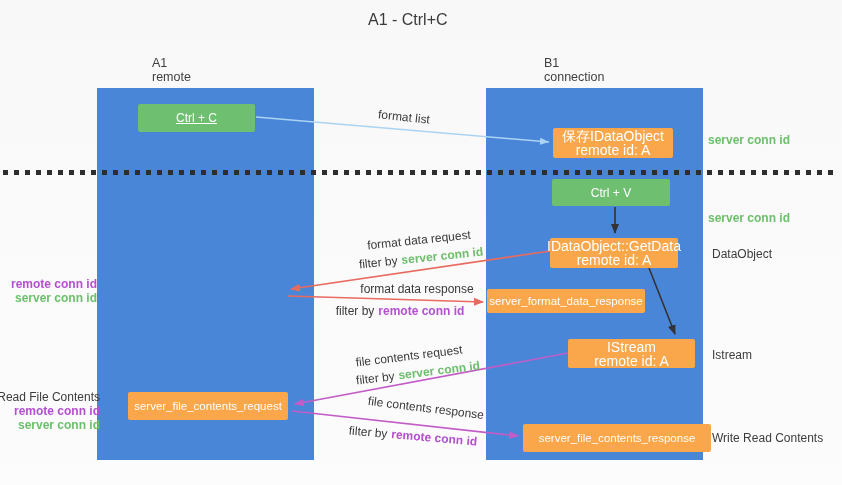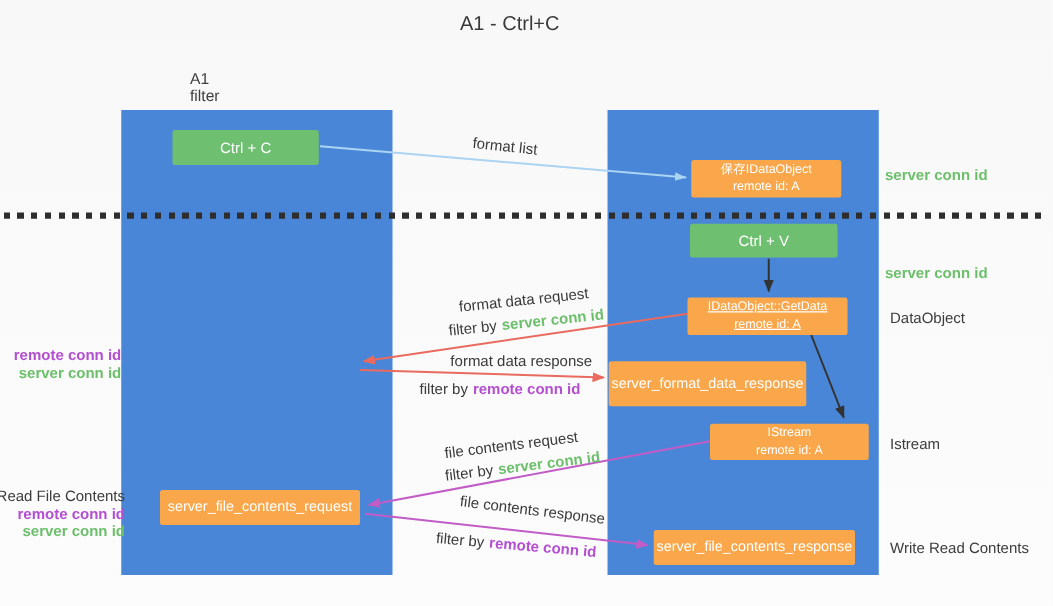--- a/index.html
+++ b/index.html
@@ -17,21 +17,21 @@
   .col.right{left:486px;}
 
   .dotline{position:absolute;left:3px;top:170px;width:836px;height:5px;
     background:repeating-linear-gradient(90deg,#2e2e2e 0 5px,transparent 5px 11px);}
 
   svg.arrows{position:absolute;left:0;top:0;width:842px;height:485px;z-index:3;}
 
   .node{position:absolute;z-index:4;display:flex;flex-direction:column;align-items:center;justify-content:center;
     color:#ffffff;text-align:center;border-radius:2px;}
   .node.green{background:#6ebf70;font-size:12px;}
-  .node.orange{background:#f9a74a;font-size:10px;line-height:14px;}
+  .node.orange{background:#f9a74a;font-size:14px;line-height:14px;}
   .node.single{font-size:11.5px;}
 
   .sidelbl{position:absolute;font-size:12px;color:#3c3c3c;white-space:nowrap;z-index:4;}
   .sidelbl.green{color:#6cbf6b;font-weight:bold;}
   .leftblock{position:absolute;text-align:right;font-size:12px;line-height:14px;white-space:nowrap;z-index:4;}
   .leftblock .purple{color:#b44fd0;font-weight:bold;}
   .leftblock .green{color:#6cbf6b;font-weight:bold;}
   .leftblock .dark{color:#3c3c3c;}
 
   .alabel{position:absolute;font-size:12px;color:#3a3a3a;white-space:nowrap;z-index:4;
@@ -43,21 +43,25 @@
 <body>
 
 <div class="canvas">
 
   <div class="title">
     <div>A1 - Ctrl+C</div>
   </div>
 
   <div class="hdr left">
     <div>A1</div>
-    <div>filter</div>
+    <div>remote</div>
+  </div>
+  <div class="hdr right">
+    <div>B1</div>
+    <div>connection</div>
   </div>
 
   <div class="col left"></div>
   <div class="col right"></div>
 
   <div class="dotline"></div>
 
   <svg class="arrows">
     <defs>
       <marker id="m-blue" markerUnits="userSpaceOnUse" markerWidth="10" markerHeight="8" refX="9" refY="3.5" orient="auto">
@@ -75,68 +79,68 @@
     </defs>
     <line x1="256" y1="117" x2="549" y2="142" stroke="#abd4f2" stroke-width="1.5" marker-end="url(#m-blue)"></line>
     <line x1="615" y1="207" x2="615" y2="233" stroke="#333333" stroke-width="1.6" marker-end="url(#m-black)"></line>
     <line x1="649" y1="268" x2="675" y2="334" stroke="#333333" stroke-width="1.6" marker-end="url(#m-black)"></line>
     <line x1="550" y1="251" x2="291" y2="289" stroke="#e96a5f" stroke-width="1.6" marker-end="url(#m-salmon)"></line>
     <line x1="288" y1="296" x2="483" y2="302" stroke="#e96a5f" stroke-width="1.6" marker-end="url(#m-salmon)"></line>
     <line x1="568" y1="353" x2="295" y2="404" stroke="#c25cc7" stroke-width="1.6" marker-end="url(#m-magenta)"></line>
     <line x1="292" y1="411" x2="518" y2="436" stroke="#c25cc7" stroke-width="1.6" marker-end="url(#m-magenta)"></line>
   </svg>
 
-  <div class="node green" style="left:138px;top:104px;width:117px;height:28px;">
+  <div class="node green" style="left:138px;top:104px;width:117px;height:28px;text-decoration:underline;">
     <div>Ctrl + C</div>
   </div>
 
   <div class="node orange" style="left:553px;top:128px;width:120px;height:30px;">
     <div>保存IDataObject</div>
     <div>remote id: A</div>
   </div>
 
   <div class="sidelbl green" style="left:708px;top:133px;">server conn id</div>
 
   <div class="node green" style="left:552px;top:179px;width:118px;height:27px;">
     <div>Ctrl + V</div>
   </div>
 
   <div class="sidelbl green" style="left:708px;top:211px;">server conn id</div>
 
-  <div class="node orange" style="left:550px;top:238px;width:128px;height:30px;text-decoration:underline;">
+  <div class="node orange" style="left:550px;top:238px;width:128px;height:30px;">
     <div>IDataObject::GetData</div>
     <div>remote id: A</div>
   </div>
 
   <div class="sidelbl" style="left:712px;top:247px;">DataObject</div>
 
 
   <div class="leftblock" style="right:745px;top:277px;">
     <div class="purple">remote conn id</div>
     <div class="green">server conn id</div>
   </div>
 
-  <div class="node orange single" style="left:487px;top:289px;width:158px;height:36px;">server_format_data_response</div>
+  <div class="node orange single" style="left:487px;top:289px;width:158px;height:24px;">server_format_data_response</div>
 
   <div class="node orange" style="left:568px;top:339px;width:127px;height:29px;">
     <div>IStream</div>
     <div>remote id: A</div>
   </div>
 
   <div class="sidelbl" style="left:712px;top:348px;">Istream</div>
 
   <div class="node orange single" style="left:128px;top:392px;width:160px;height:28px;">server_file_contents_request</div>
 
   <div class="leftblock" style="right:742px;top:390px;">
     <div class="dark">Read File Contents</div>
     <div class="purple">remote conn id</div>
     <div class="green">server conn id</div>
   </div>
 
-  <div class="node orange single" style="left:523px;top:424px;width:161px;height:28px;">server_file_contents_response</div>
+  <div class="node orange single" style="left:523px;top:424px;width:188px;height:28px;">server_file_contents_response</div>
 
   <div class="sidelbl" style="left:712px;top:431px;">Write Read Contents</div>
 
   <div class="alabel" style="left:404px;top:117px;transform:translate(-50%,-50%) rotate(6deg);">format list</div>
 
   <div class="alabel" style="left:419px;top:240px;transform:translate(-50%,-50%) rotate(-6deg);">format data request</div>
 
   <div class="alabel" style="left:421px;top:258px;transform:translate(-50%,-50%) rotate(-6deg);">
     <span>filter by</span><span class="green">server conn id</span>
   </div>

